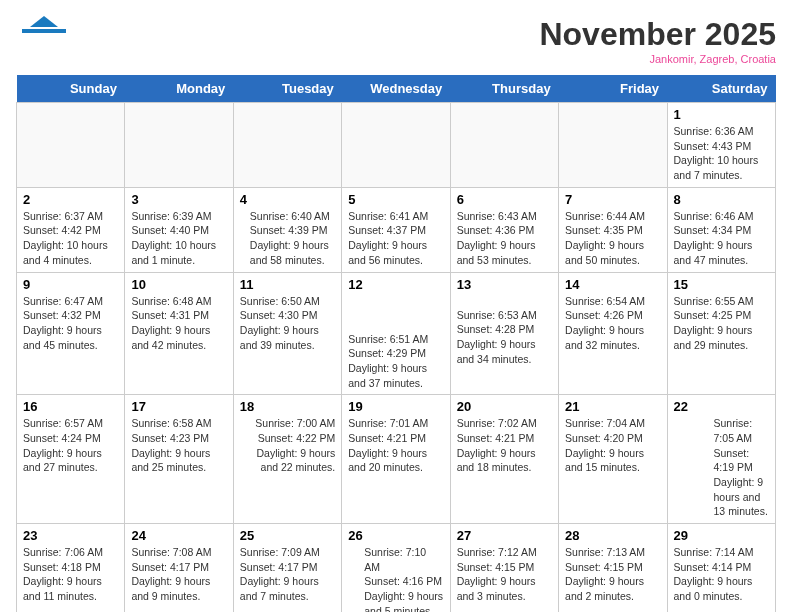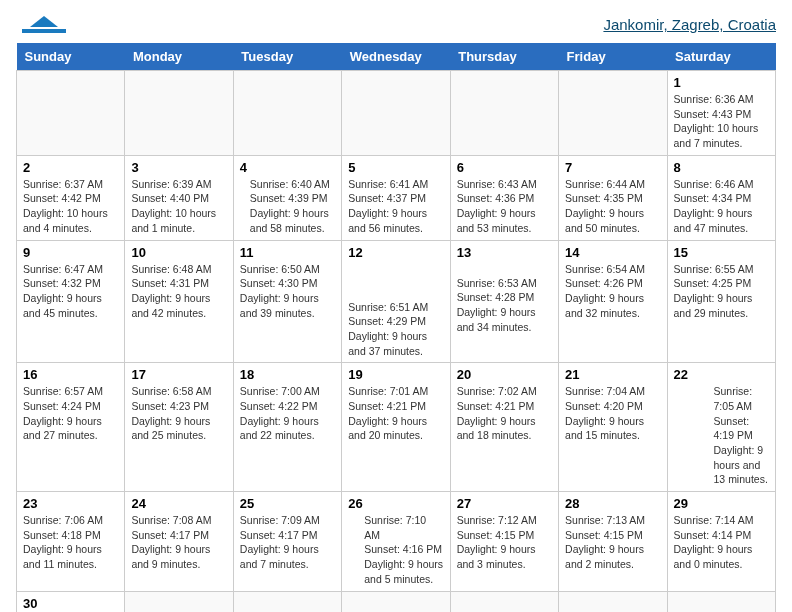--- a/index.html
+++ b/index.html
@@ -32,33 +32,32 @@
     }
     .title-area {
       text-align: right;
     }
     .month-title {
       font-size: 32px;
       font-weight: bold;
       color: #333;
     }
     .location {
-      font-size: 15px;
-      color: #0c4a6e;
-      text-decoration: underline;
+      font-size: 11px;
+      color: #ec4899;
     }
     table {
       width: 100%;
       border-collapse: collapse;
       font-size: 11px;
     }
     .day-header {
       background: #2a6dbf;
       color: #fff;
-      text-align: left;
+      text-align: right;
       padding: 6px 8px;
       font-size: 13px;
       font-weight: bold;
     }
     td {
       border: 1px solid #ccc;
       vertical-align: top;
       padding: 4px 6px;
       width: calc(100% / 7);
       min-height: 80px;
@@ -88,20 +87,21 @@
 <div class="header">
   <div class="logo">
     <div style="display:flex;align-items:center;">
       <div style="margin-left:6px;display:flex;flex-direction:column;align-items:center;">
         <div style="width:0;height:0;border-left:14px solid transparent;border-right:14px solid transparent;border-bottom:11px solid #1a7abf;"></div>
         <div style="width:44px;height:4px;background:#1a7abf;margin-top:2px;"></div>
       </div>
     </div>
   </div>
   <div class="title-area">
+    <div class="month-title">November 2025</div>
     <div class="location">Jankomir, Zagreb, Croatia</div>
   </div>
 </div>
 
 <table>
   <thead>
     <tr>
     <th class="day-header">Sunday</th>
         <th class="day-header">Monday</th>
         <th class="day-header">Tuesday</th>
@@ -222,21 +222,21 @@
 Daylight: 9 hours and 27 minutes.</div>
         </td>
         <td>
           <span class="day-num">17</span>
           <div class="day-info" style="white-space: pre-line;">Sunrise: 6:58 AM
 Sunset: 4:23 PM
 Daylight: 9 hours and 25 minutes.</div>
         </td>
         <td>
           <span class="day-num">18</span>
-          <div class="day-info" style="white-space: pre-line;">Sunrise: 7:00 AM
+          <div class="day-info" style="white-space: pre-line; text-align: right;">Sunrise: 7:00 AM
 Sunset: 4:22 PM
 Daylight: 9 hours and 22 minutes.</div>
         </td>
         <td>
           <span class="day-num">19</span>
           <div class="day-info" style="white-space: pre-line;">Sunrise: 7:01 AM
 Sunset: 4:21 PM
 Daylight: 9 hours and 20 minutes.</div>
         </td>
         <td>

